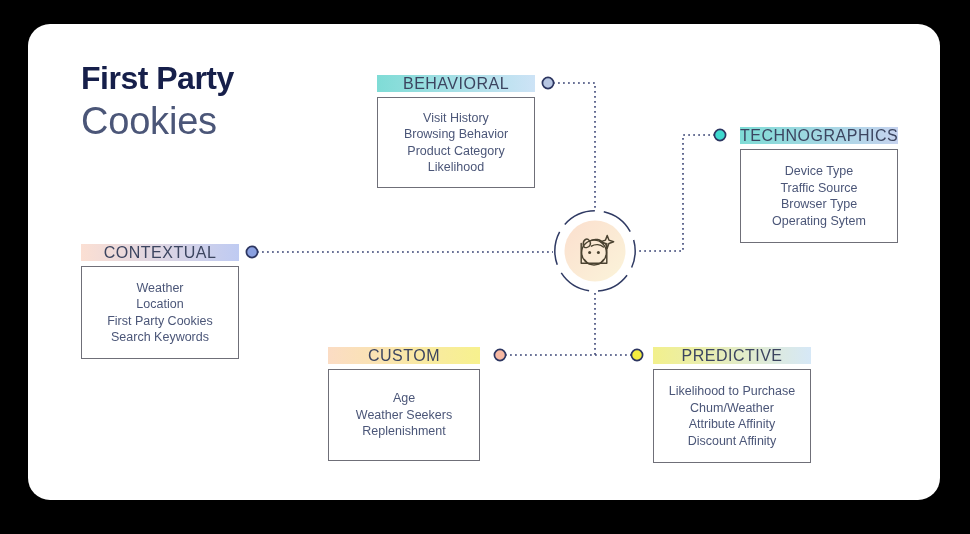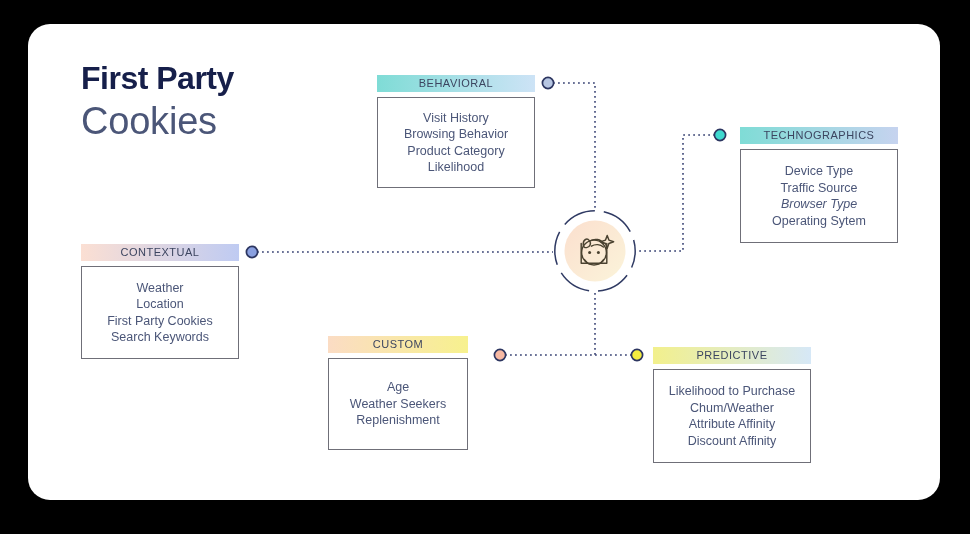--- a/index.html
+++ b/index.html
@@ -67,21 +67,21 @@
   }
 
   
   .cat {
     position: absolute;
   }
   .cat-header {
     height: 17px;
     line-height: 17px;
     text-align: center;
-    font-size: 11px;
+    font-size: 16px;
     letter-spacing: 0.5px;
     color: #3c4560;
   }
   .cat-body {
     margin-top: 5px;
     border: 1px solid #6f6f78;
     background: #ffffff;
     box-sizing: border-box;
     display: flex;
     flex-direction: column;
@@ -98,21 +98,21 @@
   
   #cat-behavioral       { left: 349px; top: 51px;  width: 158px; }
   #cat-behavioral .cat-body  { height: 91px; }
 
   #cat-technographics   { left: 712px; top: 103px; width: 158px; }
   #cat-technographics .cat-body { height: 94px; }
 
   #cat-contextual       { left: 53px;  top: 220px; width: 158px; }
   #cat-contextual .cat-body  { height: 93px; }
 
-  #cat-custom           { left: 300px; top: 312px; width: 140px; border-radius: 22px; }
+  #cat-custom           { left: 300px; top: 323px; width: 152px; border-radius: 22px; }
   #cat-custom .cat-body { height: 92px; }
 
   #cat-predictive       { left: 625px; top: 323px; width: 158px; }
   #cat-predictive .cat-body { height: 94px; }
 
   
   #hub {
     position: absolute;
     left: 525px;
     top: 185px;
@@ -200,21 +200,21 @@
         <span class="line" style="color: rgb(75, 86, 120);">Product Category</span>
         <span class="line" style="color: rgb(75, 86, 120);">Likelihood</span>
       </div>
     </div>
 
     <div class="cat" id="cat-technographics">
       <div class="cat-header" style="background: linear-gradient(90deg, rgb(127, 220, 214), rgb(198, 211, 239)); color: rgb(60, 69, 96);">TECHNOGRAPHICS</div>
       <div class="cat-body" style="border-color: rgb(111, 111, 120);">
         <span class="line" style="color: rgb(75, 86, 120);">Device Type</span>
         <span class="line" style="color: rgb(75, 86, 120);">Traffic Source</span>
-        <span class="line" style="color: rgb(75, 86, 120); font-style: italic;">Browser Type</span>
+        <span class="line" style="color: rgb(75, 86, 120);">Browser Type</span>
         <span class="line" style="color: rgb(75, 86, 120);">Operating Sytem</span>
       </div>
     </div>
 
     <div class="cat" id="cat-contextual">
       <div class="cat-header" style="background: linear-gradient(90deg, rgb(251, 223, 211), rgb(191, 203, 242)); color: rgb(60, 69, 96);">CONTEXTUAL</div>
       <div class="cat-body" style="border-color: rgb(111, 111, 120);">
         <span class="line" style="color: rgb(75, 86, 120);">Weather</span>
         <span class="line" style="color: rgb(75, 86, 120);">Location</span>
         <span class="line" style="color: rgb(75, 86, 120);">First Party Cookies</span>

